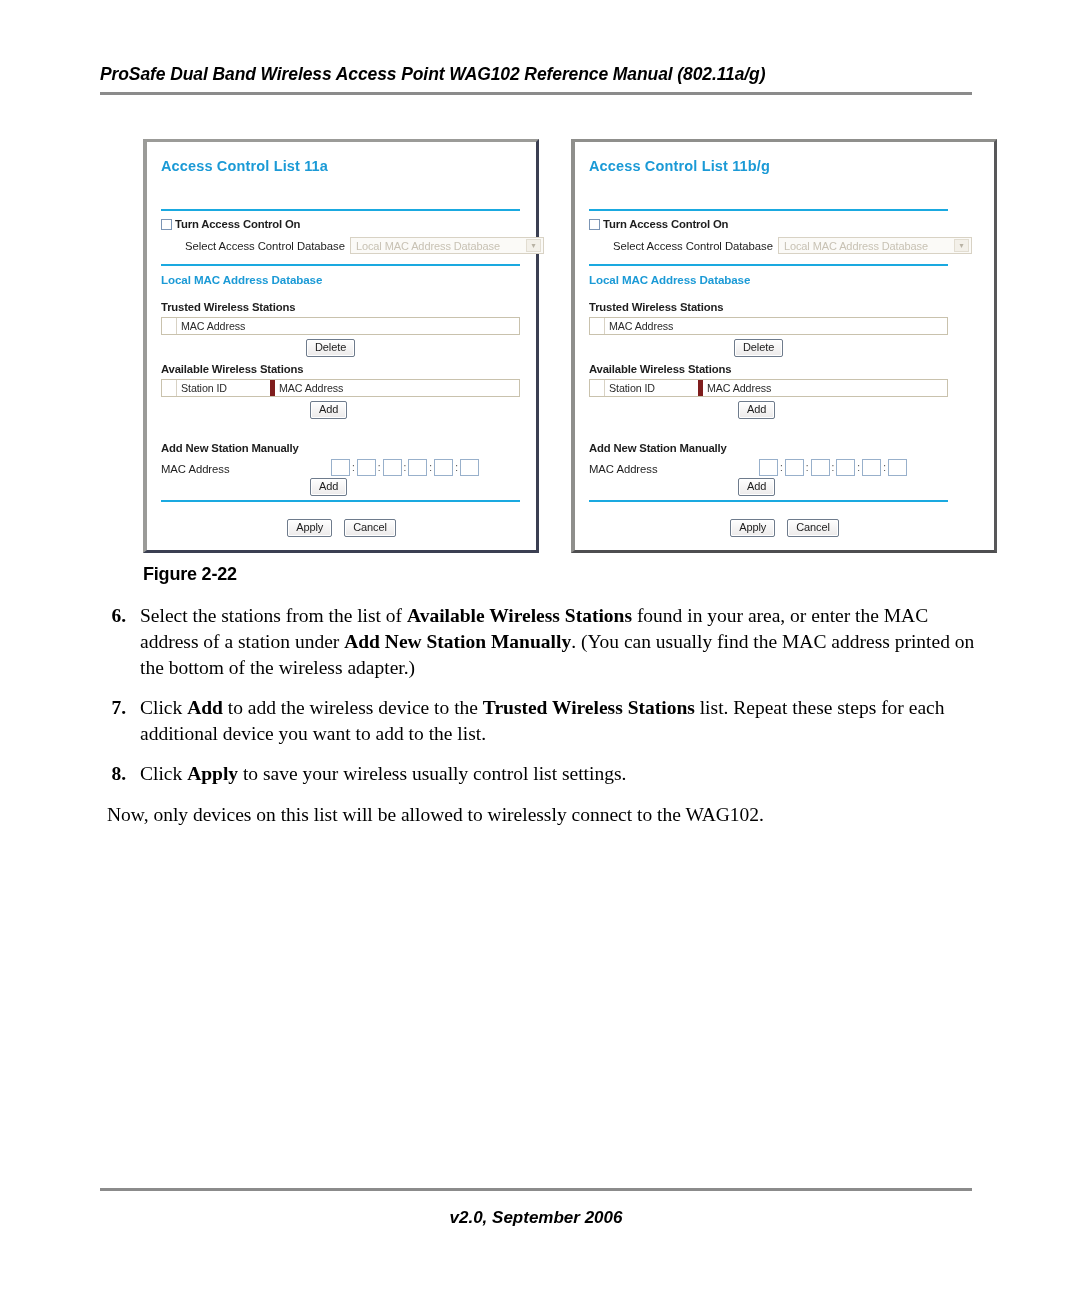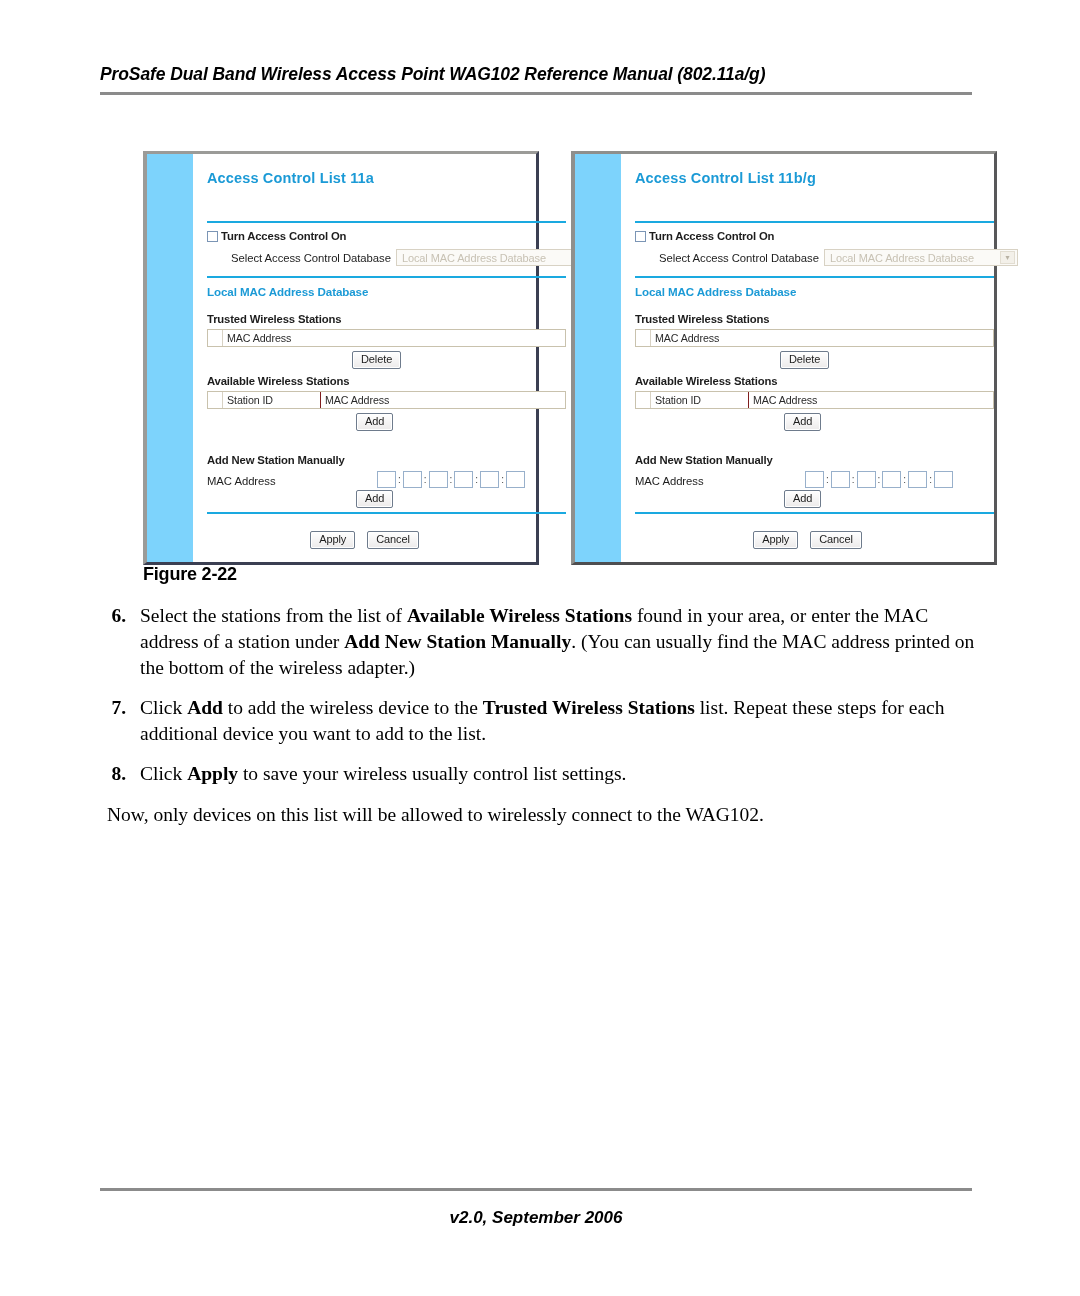--- a/index.html
+++ b/index.html
@@ -44,25 +44,24 @@
   #figure-block {
     position: absolute;
     left: 143px;
     top: 135px;
     width: 825px;
     height: 420px;
   }
 
   .screen-panel {
     position: absolute;
-    top: 16px;
-    background: #7dd3fc;
+    top: 4px;
+    background: #c4b5fd;
     box-sizing: border-box;
     font-family: "Liberation Sans", sans-serif;
-    padding-left: 46px;
   }
   .screen-panel.left {
     left: 0;
     width: 396px;
     height: 414px;
     border-top: 3px solid #9b9b98;
     border-left: 4px solid #9b9b98;
     border-right: 3px solid #3b3f52;
     border-bottom: 3px solid #3b3f52;
   }
@@ -215,21 +214,21 @@
     box-sizing: border-box;
     flex: 0 0 auto;
     background: #ffffff;
   }
   .lt-cell {
     font-size: 10.7px;
     color: #2a2a2a;
     padding-left: 4px;
     display: flex;
     align-items: center;
-    border-right: 1px solid #7f1d1d;
+    border-right: 5px solid #7f1d1d;
     box-sizing: border-box;
     white-space: nowrap;
     letter-spacing: -0.1px;
   }
   .lt-cell.last { border-right: none; flex: 1 1 auto; }
   .lt-cell.station-id { width: 98px; flex: 0 0 auto; }
 
   .btn {
     font-family: "Liberation Sans", sans-serif;
     font-size: 11px;

